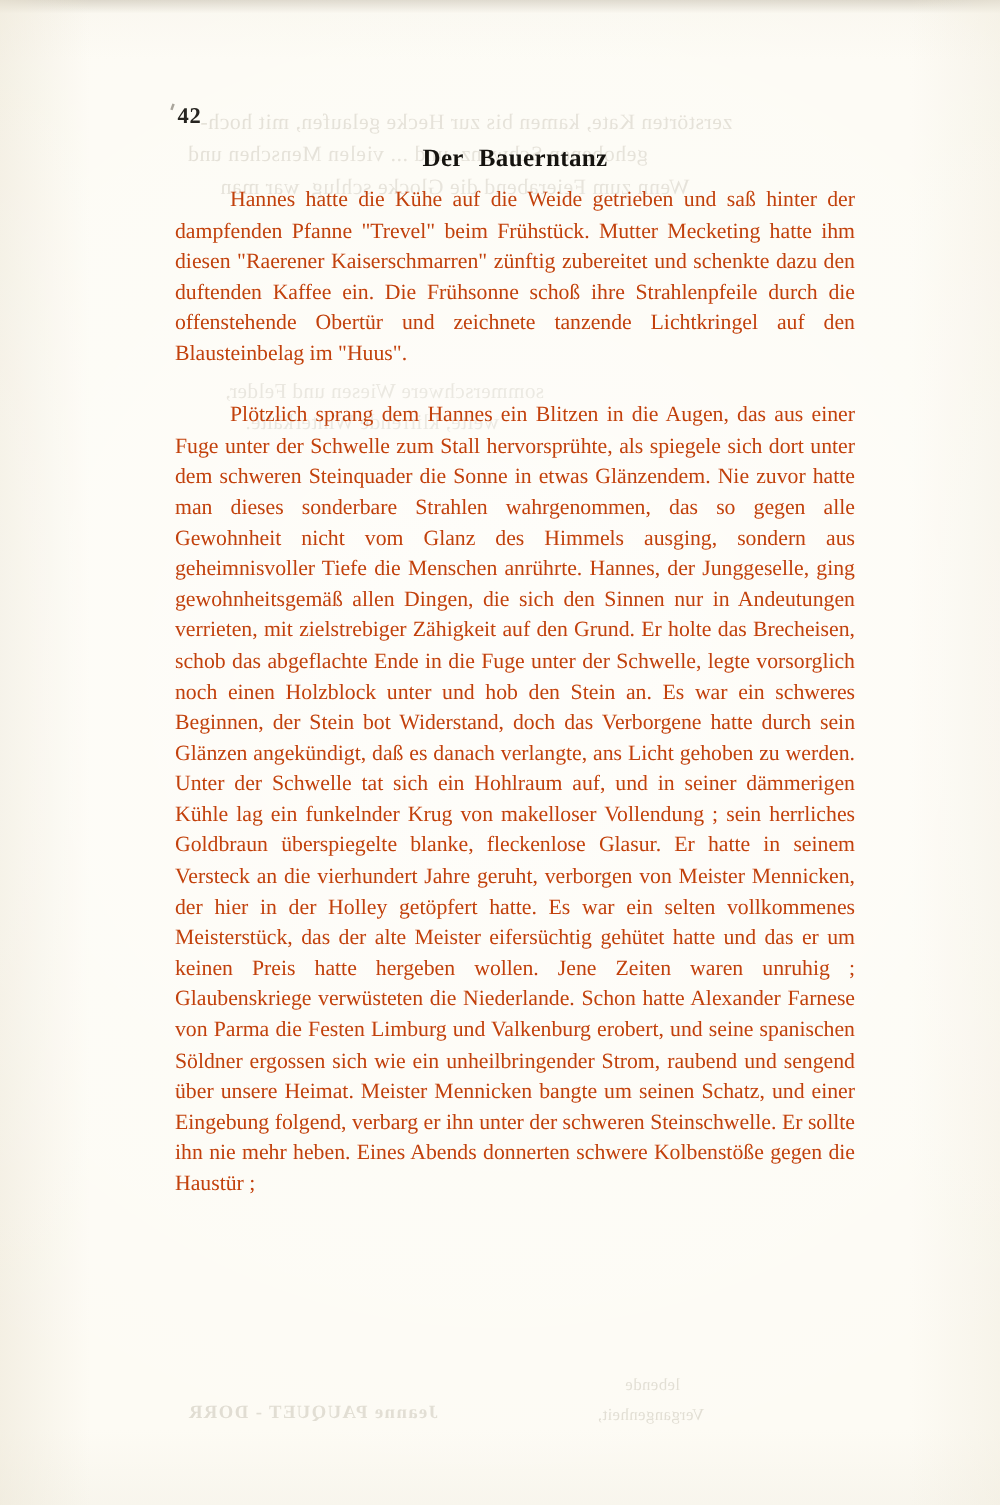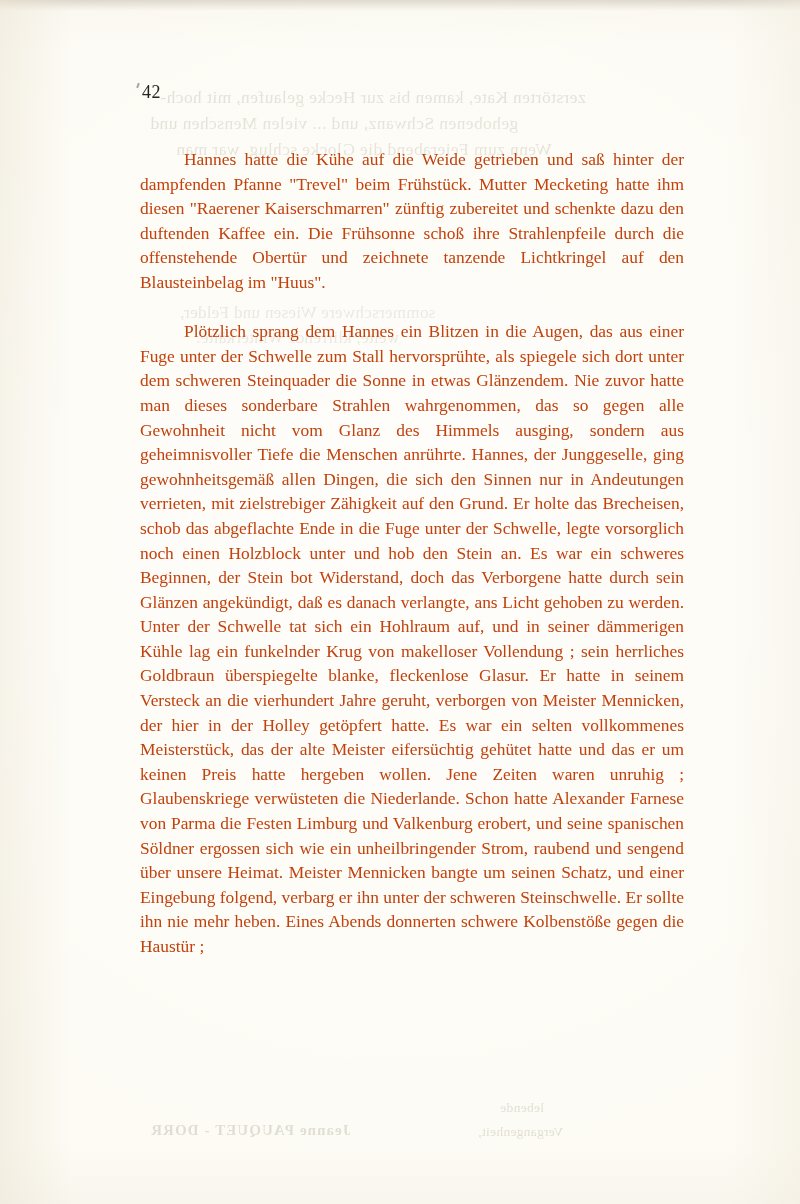--- a/index.html
+++ b/index.html
@@ -70,20 +70,21 @@
     height: 100%;
   }
 
   #folio {
     position: absolute;
     top: 82px;
     left: 2px;
     font-size: 18px;
     letter-spacing: 0.5px;
     color: #262420;
+    font-weight: bold;
   }
 
   #speck {
     position: absolute;
     top: 83px;
     left: -3px;
     width: 2px;
     height: 5px;
     background: #8d887d;
     transform: rotate(20deg);
@@ -141,20 +142,21 @@
   <div class="showthrough st-bottom-name" style="left:150px; top:1122px;">Jeanne PAUQUET - DORR</div>
 
   <div id="paper-texture"></div>
 
   <div id="content">
 
     <div id="speck"></div>
 
     <div id="folio">42</div>
 
+    <h1 id="chapter-title">Der Bauerntanz</h1>
 
     <div id="body-text">
       <p class="para">Hannes hatte die Kühe auf die Weide getrieben und saß hinter der dampfenden Pfanne "Trevel" beim Frühstück. Mutter Mecketing hatte ihm diesen "Raerener Kaiserschmarren" zünftig zubereitet und schenkte dazu den duftenden Kaffee ein. Die Frühsonne schoß ihre Strahlenpfeile durch die offenstehende Obertür und zeichnete tanzende Lichtkringel auf den Blausteinbelag im "Huus".</p>
       <p class="para">Plötzlich sprang dem Hannes ein Blitzen in die Augen, das aus einer Fuge unter der Schwelle zum Stall hervorsprühte, als spiegele sich dort unter dem schweren Steinquader die Sonne in etwas Glänzendem. Nie zuvor hatte man dieses sonderbare Strahlen wahrgenommen, das so gegen alle Gewohnheit nicht vom Glanz des Himmels ausging, sondern aus geheimnisvoller Tiefe die Menschen anrührte. Hannes, der Junggeselle, ging gewohnheitsgemäß allen Dingen, die sich den Sinnen nur in Andeutungen verrieten, mit zielstrebiger Zähigkeit auf den Grund. Er holte das Brecheisen, schob das abgeflachte Ende in die Fuge unter der Schwelle, legte vorsorglich noch einen Holzblock unter und hob den Stein an. Es war ein schweres Beginnen, der Stein bot Widerstand, doch das Verborgene hatte durch sein Glänzen angekündigt, daß es danach verlangte, ans Licht gehoben zu werden. Unter der Schwelle tat sich ein Hohlraum auf, und in seiner dämmerigen Kühle lag ein funkelnder Krug von makelloser Vollendung ; sein herrliches Goldbraun überspiegelte blanke, fleckenlose Glasur. Er hatte in seinem Versteck an die vierhundert Jahre geruht, verborgen von Meister Mennicken, der hier in der Holley getöpfert hatte. Es war ein selten vollkommenes Meisterstück, das der alte Meister eifersüchtig gehütet hatte und das er um keinen Preis hatte hergeben wollen. Jene Zeiten waren unruhig ; Glaubenskriege verwüsteten die Niederlande. Schon hatte Alexander Farnese von Parma die Festen Limburg und Valkenburg erobert, und seine spanischen Söldner ergossen sich wie ein unheilbringender Strom, raubend und sengend über unsere Heimat. Meister Mennicken bangte um seinen Schatz, und einer Eingebung folgend, verbarg er ihn unter der schweren Steinschwelle. Er sollte ihn nie mehr heben. Eines Abends donnerten schwere Kolbenstöße gegen die Haustür ;</p>
     </div>
 
   </div>
 </div>
 
 </body></html>

